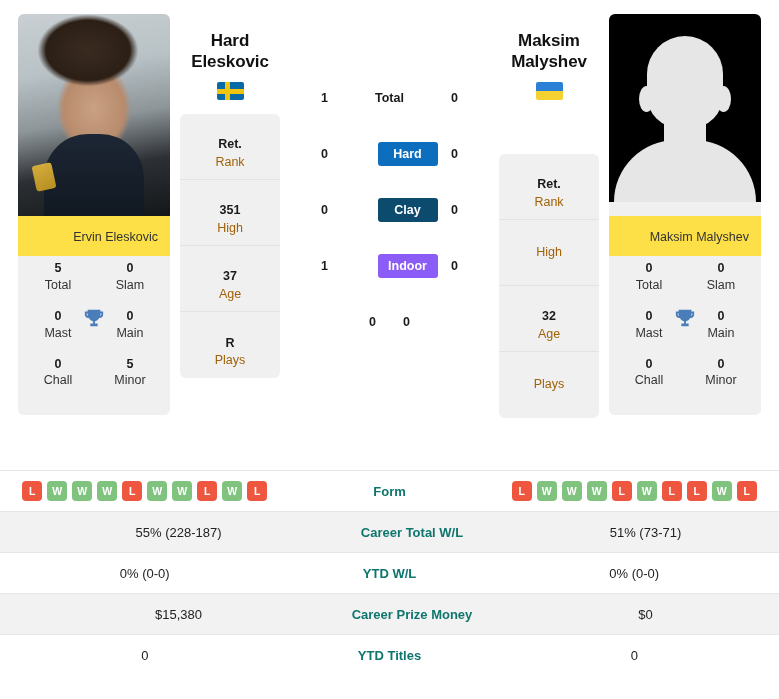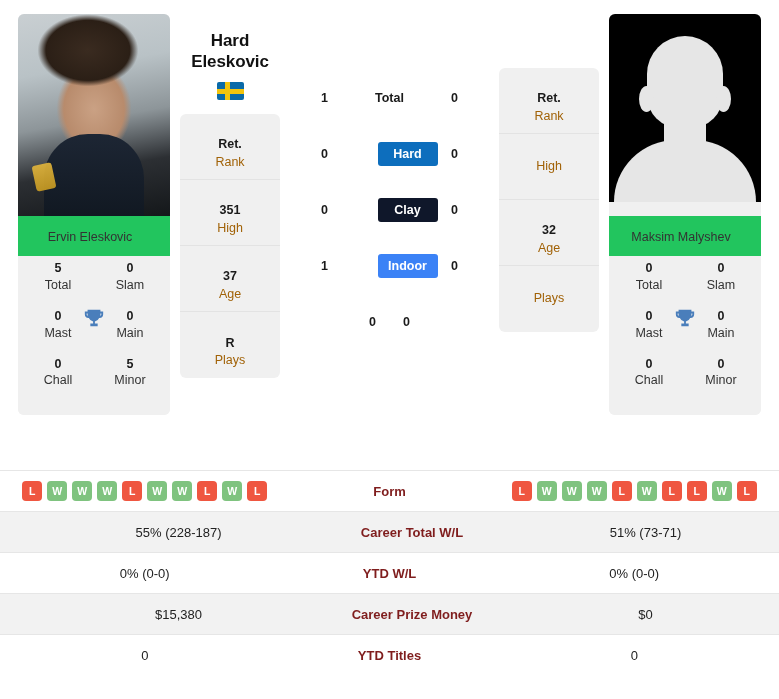--- a/index.html
+++ b/index.html
@@ -81,25 +81,25 @@
     position: absolute; left: 50%; bottom: 0; transform: translateX(-50%);
     width: 142px; height: 76px; background: #e6e6e6;
     border-radius: 62px 62px 0 0;
   }
   .sil-base {
     position: absolute; left: 0; bottom: 0; width: 100%; height: 14px;
     background: #f0f0f0;
   }
 
   .card-name {
-    text-align: center;
+    text-align: right;
     font-size: 12.5px;
     color: #333;
     padding: 14px 12px 12px 4px;
-    background: #22c55e;
+    background: #fde047;
   }
   .stat-grid {
     background: #f0f0f0;
     padding: 0 0 16px 0;
     position: relative;
   }
   .stat-row {
     display: flex;
     align-items: center;
     justify-content: space-between;
@@ -223,21 +223,21 @@
     color: #222;
     display: flex;
     align-items: center;
     justify-content: center;
   }
   .tcell-c {
     flex: 0 0 200px;
     text-align: center;
     font-size: 13px;
     font-weight: bold;
-    color: #7f1d1d;
+    color: #0f766e;
   }
   .form-strip { display: flex; gap: 5px; justify-content: center; }
   .form-badge {
     width: 20px; height: 20px;
     border-radius: 4px;
     color: #ffffff;
     font-size: 10.5px;
     font-weight: bold;
     display: flex;
     align-items: center;
@@ -330,38 +330,43 @@
       <div class="h2h-row">
         <div class="h2h-score">0</div>
         <div class="h2h-mid">
           <span class="surface-badge" style="background:#0d6ebd;">Hard</span>
         </div>
         <div class="h2h-score">0</div>
       </div>
       <div class="h2h-row">
         <div class="h2h-score">0</div>
         <div class="h2h-mid">
-          <span class="surface-badge" style="background:#0f172a;">Clay</span>
+          <span class="surface-badge" style="background:#0c4a6e;">Clay</span>
         </div>
         <div class="h2h-score">0</div>
       </div>
       <div class="h2h-row">
         <div class="h2h-score">1</div>
         <div class="h2h-mid">
-          <span class="surface-badge" style="background:#3b82f6;">Indoor</span>
+          <span class="surface-badge" style="background:#8b5cf6;">Indoor</span>
         </div>
         <div class="h2h-score">0</div>
       </div>
       <div class="h2h-row">
         <div class="h2h-score">0</div>
         <div class="h2h-score">0</div>
       </div>
     </div>
 
     <div class="info-col">
+      <div class="namehead">
+        <div class="n">Maksim</div>
+        <div class="n">Malyshev</div>
+        <span class="flag flag-ua"></span>
+      </div>
       <div class="info-box" style="margin-top:54px;">
         <div class="info-cell">
           <div class="info-val">Ret.</div>
           <div class="info-lbl">Rank</div>
         </div>
         <div class="info-cell">
 
           <div class="info-lbl">High</div>
         </div>
         <div class="info-cell">

